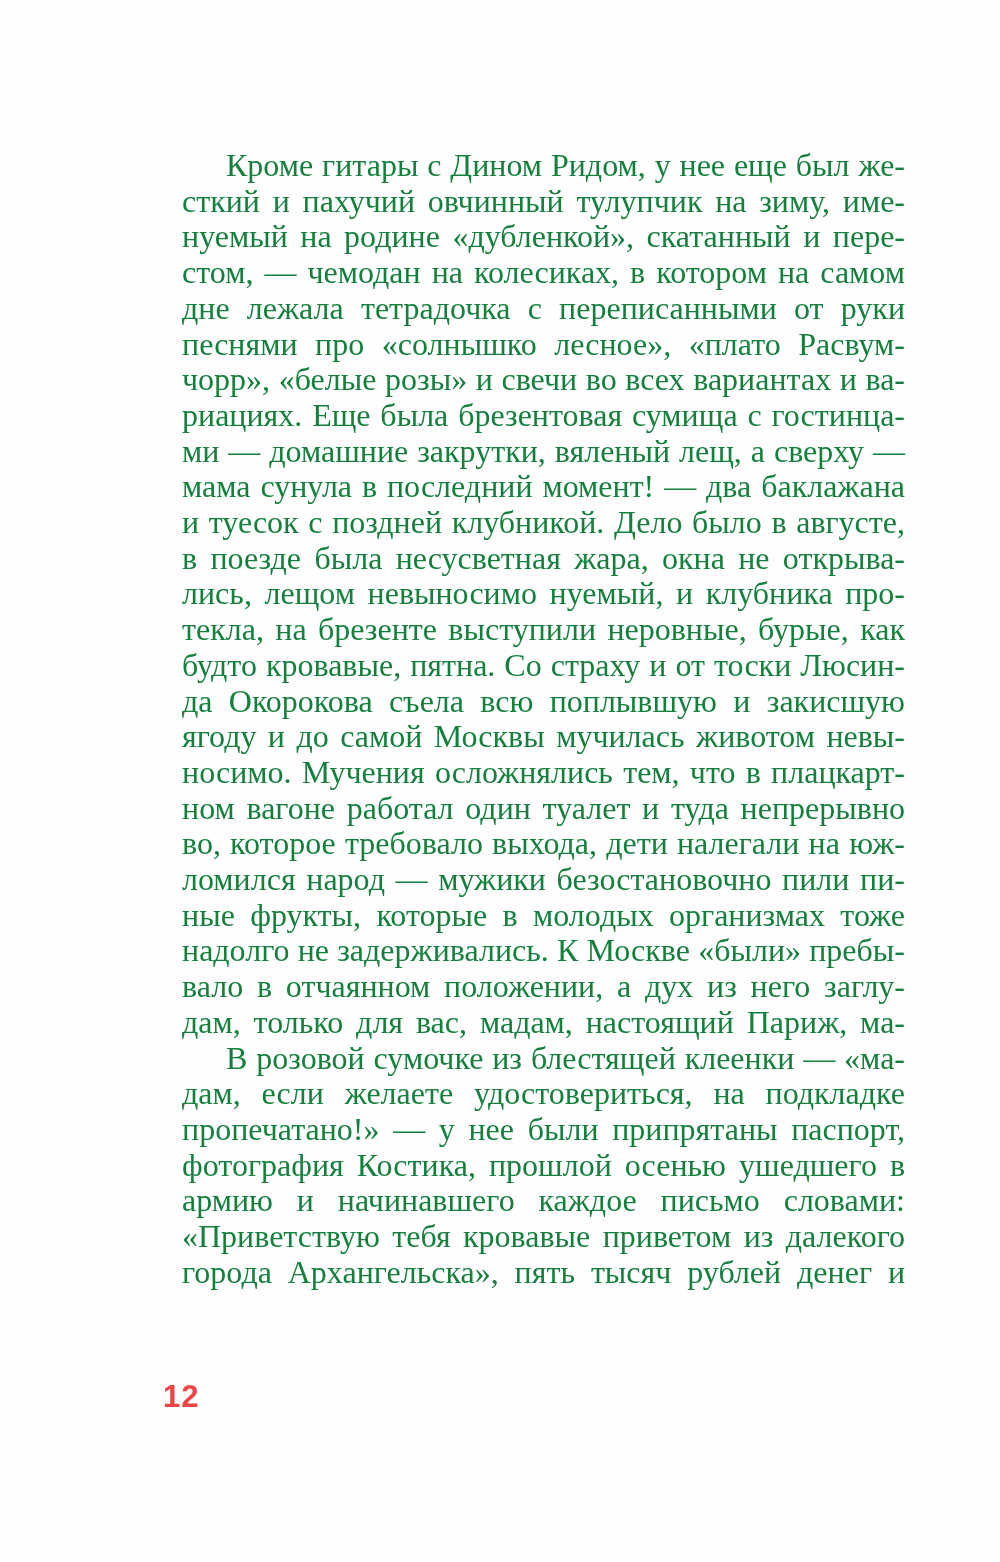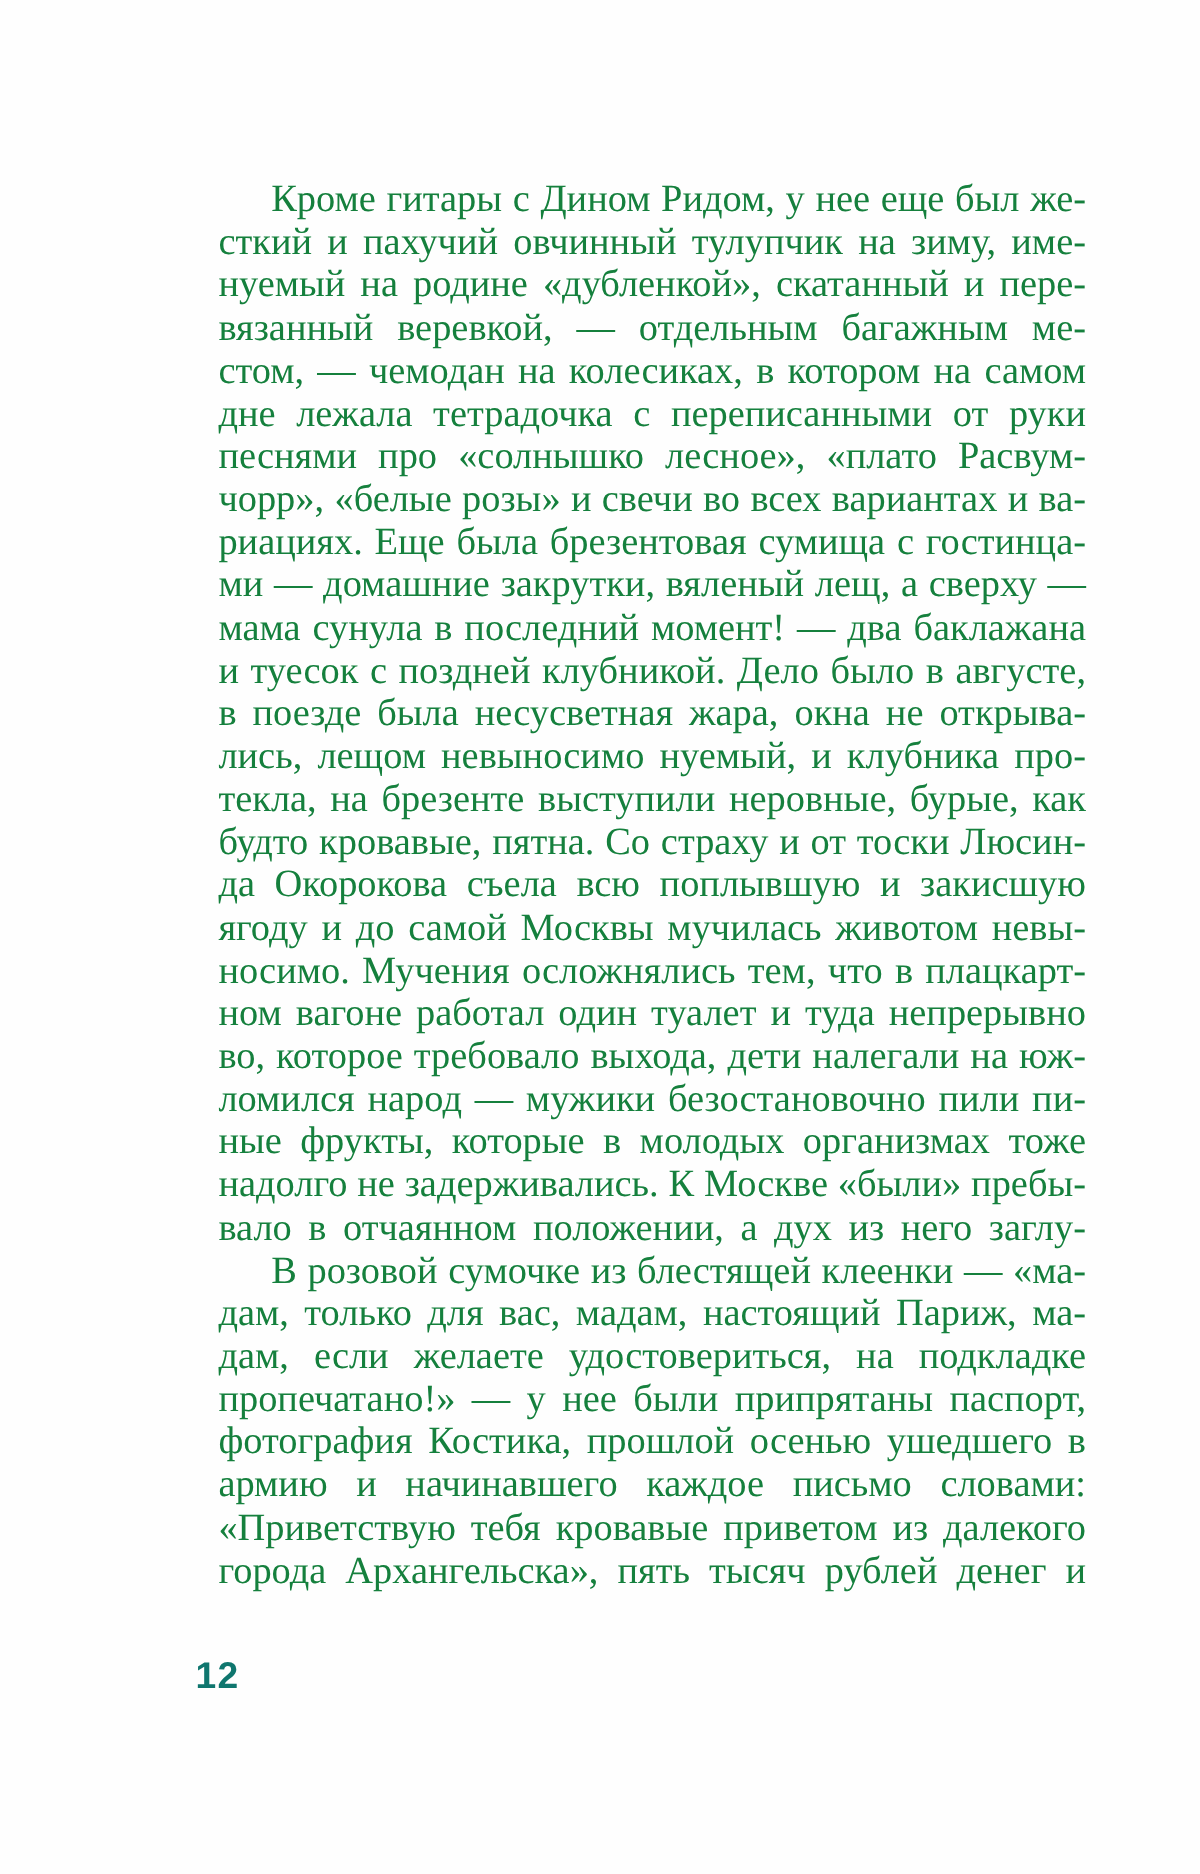--- a/index.html
+++ b/index.html
@@ -44,32 +44,31 @@
     text-align-last: left;
   }
   .page-number {
     position: absolute;
     left: 163px;
     top: 1379px;
     font-family: "Liberation Sans", "DejaVu Sans", sans-serif;
     font-weight: bold;
     font-size: 31px;
     letter-spacing: 1px;
-    color: #0f766e;
+    color: #ef4444;
   }
 </style>
 </head>
 <body>
 
 <div class="page">
   <div class="text-block">
       <div class="line indent">Кроме гитары с Дином Ридом, у нее еще был же-</div>
       <div class="line">сткий и пахучий овчинный тулупчик на зиму, име-</div>
       <div class="line">нуемый на родине «дубленкой», скатанный и пере-</div>
-      <div class="line">вязанный веревкой, — отдельным багажным ме-</div>
       <div class="line">стом, — чемодан на колесиках, в котором на самом</div>
       <div class="line">дне лежала тетрадочка с переписанными от руки</div>
       <div class="line">песнями про «солнышко лесное», «плато Расвум-</div>
       <div class="line">чорр», «белые розы» и свечи во всех вариантах и ва-</div>
       <div class="line">риациях. Еще была брезентовая сумища с гостинца-</div>
       <div class="line">ми — домашние закрутки, вяленый лещ, а сверху —</div>
       <div class="line">мама сунула в последний момент! — два баклажана</div>
       <div class="line">и туесок с поздней клубникой. Дело было в августе,</div>
       <div class="line">в поезде была несусветная жара, окна не открыва-</div>
       <div class="line">лись, лещом невыносимо нуемый, и клубника про-</div>
@@ -77,22 +76,22 @@
       <div class="line">будто кровавые, пятна. Со страху и от тоски Люсин-</div>
       <div class="line">да Окорокова съела всю поплывшую и закисшую</div>
       <div class="line">ягоду и до самой Москвы мучилась животом невы-</div>
       <div class="line">носимо. Мучения осложнялись тем, что в плацкарт-</div>
       <div class="line">ном вагоне работал один туалет и туда непрерывно</div>
       <div class="line">во, которое требовало выхода, дети налегали на юж-</div>
       <div class="line">ломился народ — мужики безостановочно пили пи-</div>
       <div class="line">ные фрукты, которые в молодых организмах тоже</div>
       <div class="line">надолго не задерживались. К Москве «были» пребы-</div>
       <div class="line">вало в отчаянном положении, а дух из него заглу-</div>
+      <div class="line">дам, только для вас, мадам, настоящий Париж, ма-</div>
       <div class="line indent">В розовой сумочке из блестящей клеенки — «ма-</div>
-      <div class="line">дам, только для вас, мадам, настоящий Париж, ма-</div>
       <div class="line">дам, если желаете удостовериться, на подкладке</div>
       <div class="line">пропечатано!» — у нее были припрятаны паспорт,</div>
       <div class="line">фотография Костика, прошлой осенью ушедшего в</div>
       <div class="line">армию и начинавшего каждое письмо словами:</div>
       <div class="line">«Приветствую тебя кровавые приветом из далекого</div>
       <div class="line">города Архангельска», пять тысяч рублей денег и</div>
     </div>
   <div class="page-number">12</div>
 </div>
 

